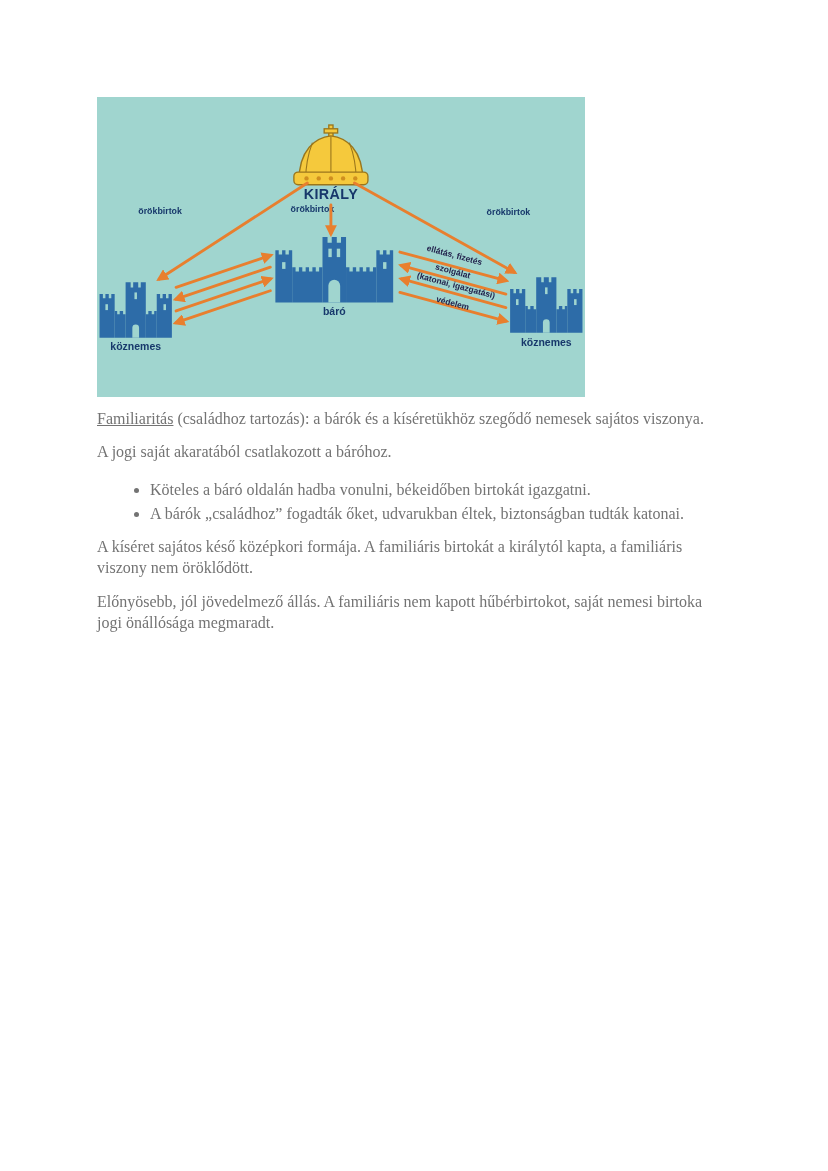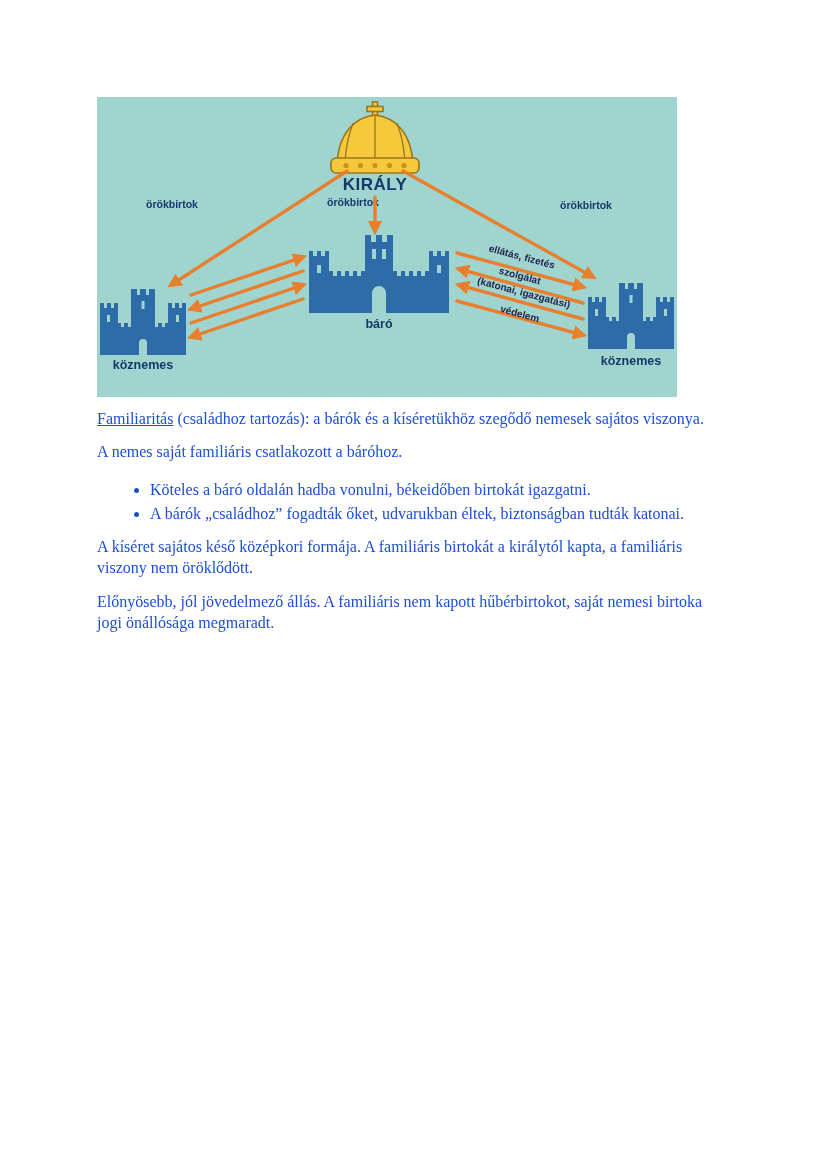--- a/index.html
+++ b/index.html
@@ -7,21 +7,21 @@
   body {
     width: 828px; height: 1171px;
     background: #ffffff;
     font-family: "Liberation Serif", serif;
   }
   .page { position: relative; width: 828px; height: 1171px; overflow: hidden; background: #fff; }
 
   
   .diagram {
     position: absolute; left: 97px; top: 97px;
-    width: 580px; height: 300px;
+    width: 488px; height: 300px;
     background: var(--c-background, #a0d5cf);
   }
   .diagram svg { display: block; width: 100%; height: 100%; }
 
   .dlabel { font-family: "Liberation Sans", sans-serif; font-weight: bold; fill: var(--c-label, #17386b); }
   .king   { font-size: 17px; letter-spacing: .5px; }
   .small  { font-size: 10.5px; }
   .name   { font-size: 12.5px; }
   .rel    { font-family: "Liberation Sans", sans-serif; font-weight: bold; font-size: 10px; fill: var(--c-relation-label, #23234d); }
 
@@ -32,21 +32,21 @@
   .cut    { fill: var(--c-background, #a0d5cf); }
 
   .crown-main { fill: var(--c-crown-fill, #f5c93c); stroke: var(--c-crown-stroke, #9a761c); stroke-width: 1.6; }
   .crown-line { fill: none; stroke: var(--c-crown-stroke, #9a761c); stroke-width: 1.3; }
   .crown-dot  { fill: var(--c-crown-dot, #cf8f1f); }
 
   
   .text-block {
     position: absolute; left: 97px; top: 408px;
     width: 618px;
-    font-size: 16px; line-height: 1.33; color: #1d4ed8;
+    font-size: 16px; line-height: 1.33; color: #737373;
   }
   .text-block p { margin: 0 0 12px 0; }
   .term { text-decoration: underline; }
   .text-block ul { margin: 16px 0 12px 0; padding-left: 53px; }
   .text-block li { margin: 0 0 3px 0; }
 </style>
 </head>
 <body>
 
 <div class="page">
@@ -133,21 +133,21 @@
       <use href="#castle-small" x="491" y="186"></use>
 
       <text class="dlabel name" x="282" y="231" text-anchor="middle">báró</text>
       <text class="dlabel name" x="46" y="272" text-anchor="middle">köznemes</text>
       <text class="dlabel name" x="534" y="268" text-anchor="middle">köznemes</text>
     </svg>
   </div>
 
   <div class="text-block">
     <p><span class="term">Familiaritás</span><span> (családhoz tartozás): a bárók és a kíséretükhöz szegődő nemesek sajátos viszonya.</span></p>
-    <p>A nemes saját familiáris csatlakozott a báróhoz.</p>
+    <p>A jogi saját akaratából csatlakozott a báróhoz.</p>
     <ul>
       <li>Köteles a báró oldalán hadba vonulni, békeidőben birtokát igazgatni.</li>
       <li>A bárók „családhoz” fogadták őket, udvarukban éltek, biztonságban tudták katonai.</li>
     </ul>
     <p>A kíséret sajátos késő középkori formája. A familiáris birtokát a királytól kapta, a familiáris viszony nem öröklődött.</p>
     <p>Előnyösebb, jól jövedelmező állás. A familiáris nem kapott hűbérbirtokot, saját nemesi birtoka jogi önállósága megmaradt.</p>
   </div>
 
 </div>
 

